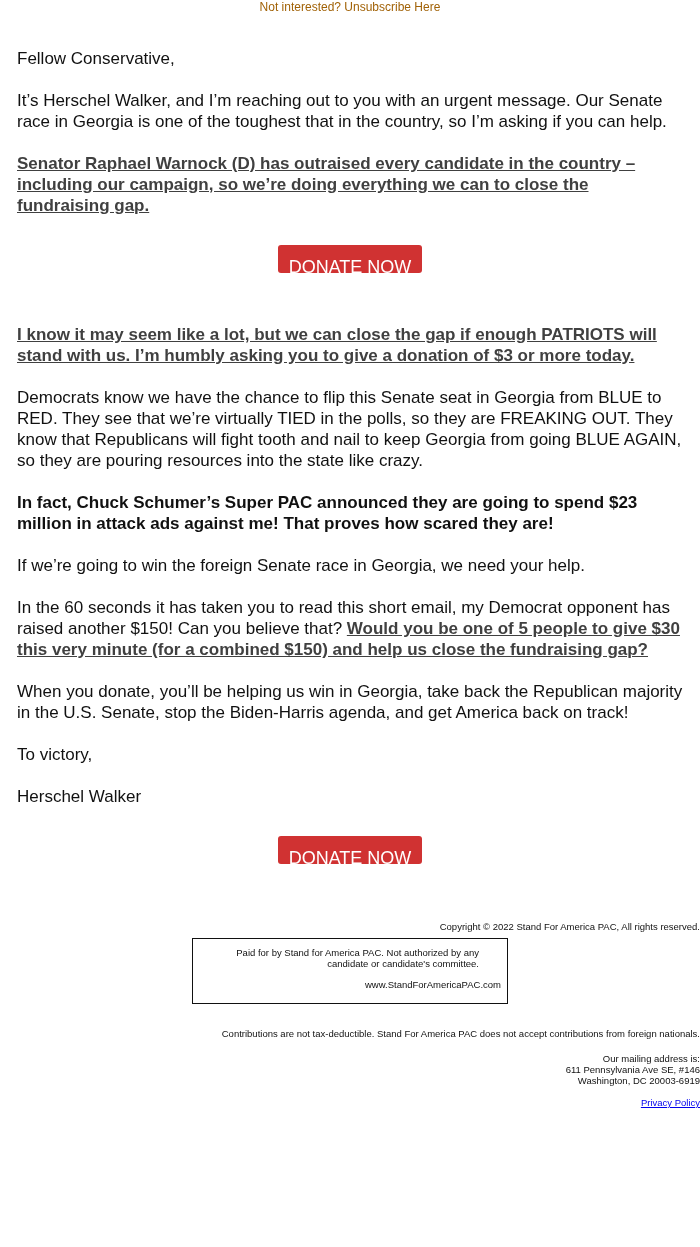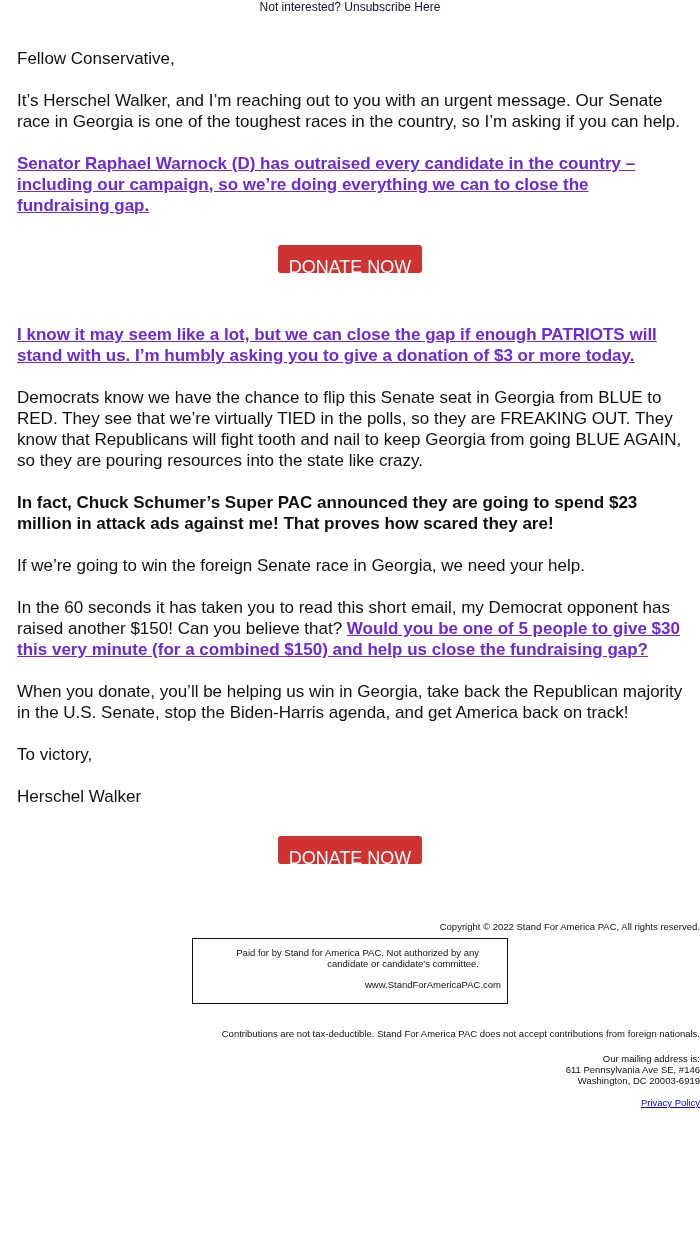--- a/index.html
+++ b/index.html
@@ -1,40 +1,40 @@
 <!DOCTYPE html>
 <html><head>
 <meta charset="utf-8">
 <style>
   html, body { margin: 0; padding: 0; background: #ffffff; }
   body { width: 700px; height: 1247px; overflow: hidden; font-family: "Liberation Sans", sans-serif; color: #111111; }
   .preheader { text-align: center; font-size: 12px; line-height: 14px; padding-top: 0px; height: 14px; }
-  .preheader a { color: #0f172a; text-decoration: none; }
+  .preheader a { color: #a16207; text-decoration: none; }
   .content { padding: 0 17px; font-size: 17px; line-height: 21px; }
   .content p { margin: 0; }
-  .link-bold { color: #6d28d9; font-weight: bold; text-decoration: underline; }
+  .link-bold { color: #404040; font-weight: bold; text-decoration: underline; }
   .bold { font-weight: bold; }
   .btn-wrap { text-align: center; }
   .donate-btn { display: inline-block; background: #d03232; color: #ffffff; font-size: 18px; line-height: 44px; height: 28px; width: 144px; border-radius: 3px; text-decoration: none; text-align: center; font-family: "Liberation Sans", sans-serif; }
   .footer { text-align: right; font-size: 9.5px; line-height: 11px; color: #111111; }
   .disclaimer-box { width: 316px; margin: 0 auto; border: 1px solid #111; padding: 8px 6px 6px; box-sizing: border-box; height: 66px; }
   .privacy-link { color: #0000ee; text-decoration: underline; }
 </style>
 </head>
 <body>
 
 <div class="preheader">
   <a href="#">Not interested? Unsubscribe Here</a>
 </div>
 
 <div class="content">
   <div style="height:34px"></div>
   <p>Fellow Conservative,</p>
   <div style="height:21px"></div>
-  <p>It’s Herschel Walker, and I’m reaching out to you with an urgent message. Our Senate race in Georgia is one of the toughest races in the country, so I’m asking if you can help.</p>
+  <p>It’s Herschel Walker, and I’m reaching out to you with an urgent message. Our Senate race in Georgia is one of the toughest that in the country, so I’m asking if you can help.</p>
   <div style="height:21px"></div>
   <p><a href="#" class="link-bold">Senator Raphael Warnock (D) has outraised every candidate in the country – including our campaign, so we’re doing everything we can to close the fundraising gap.</a></p>
 
   <div style="height:29px"></div>
   <div class="btn-wrap">
     <a href="#" class="donate-btn">DONATE NOW</a>
   </div>
   <div style="height:25px"></div>
 
   <div style="height:21px"></div>

